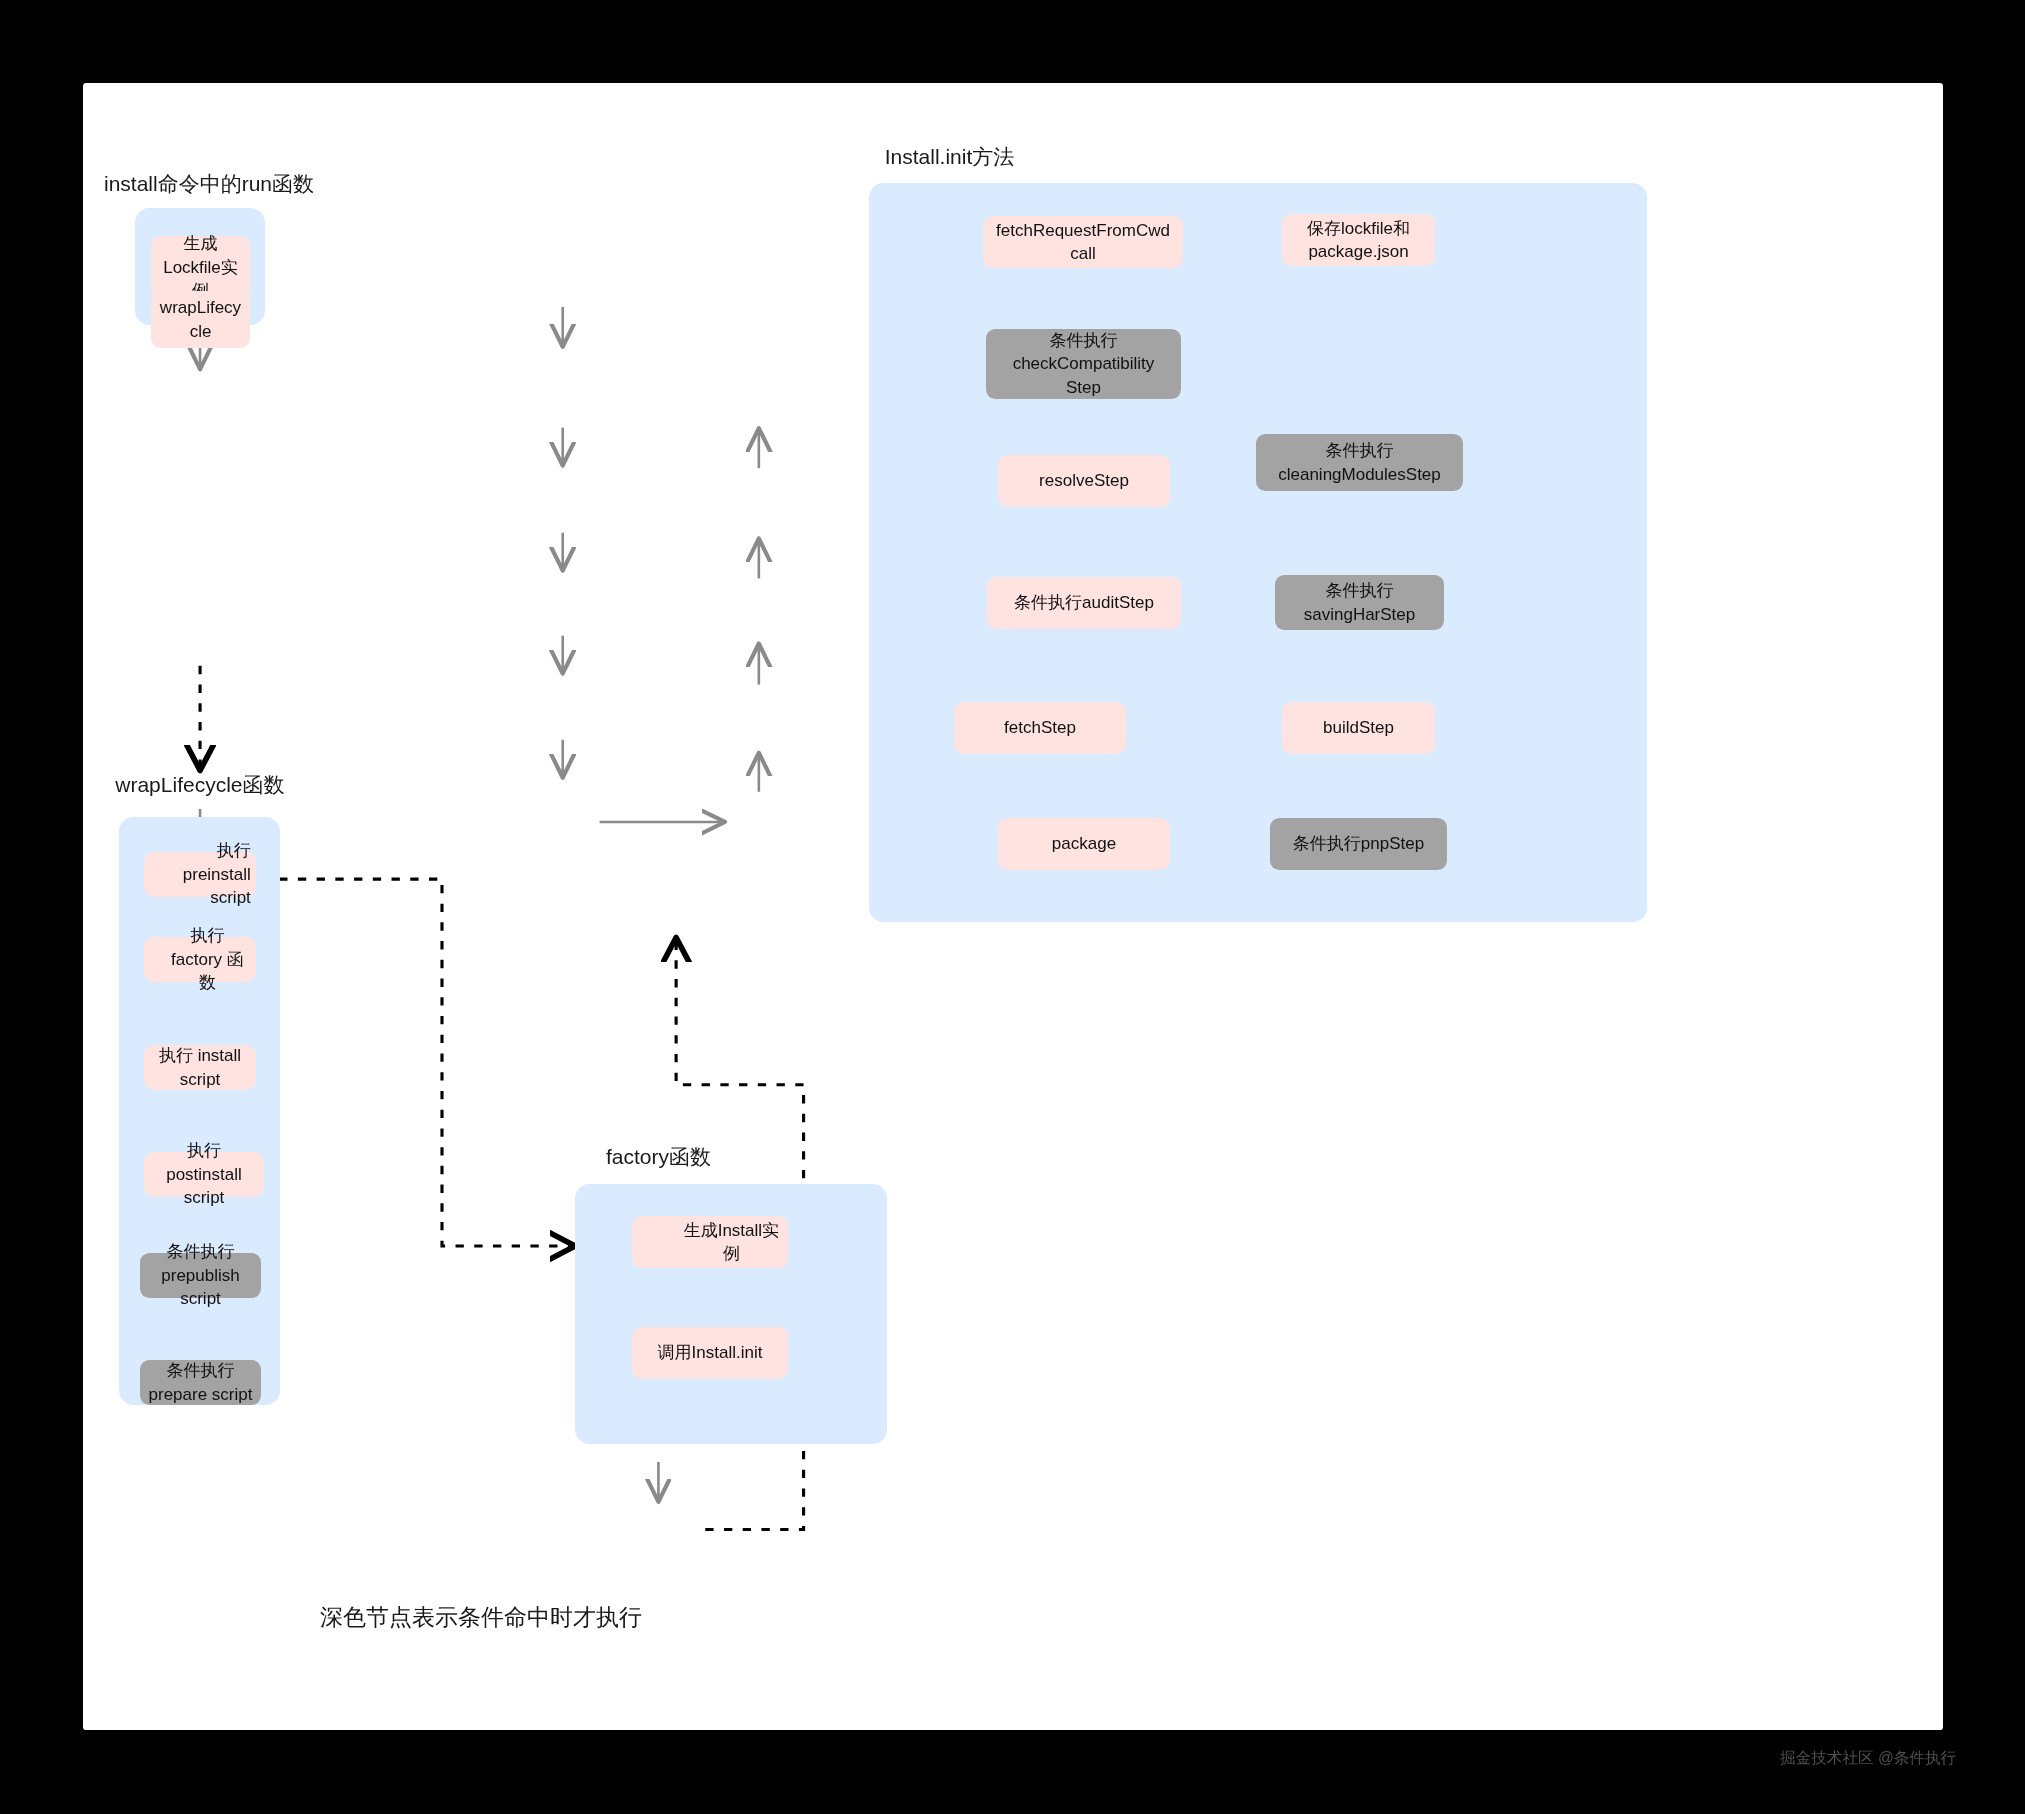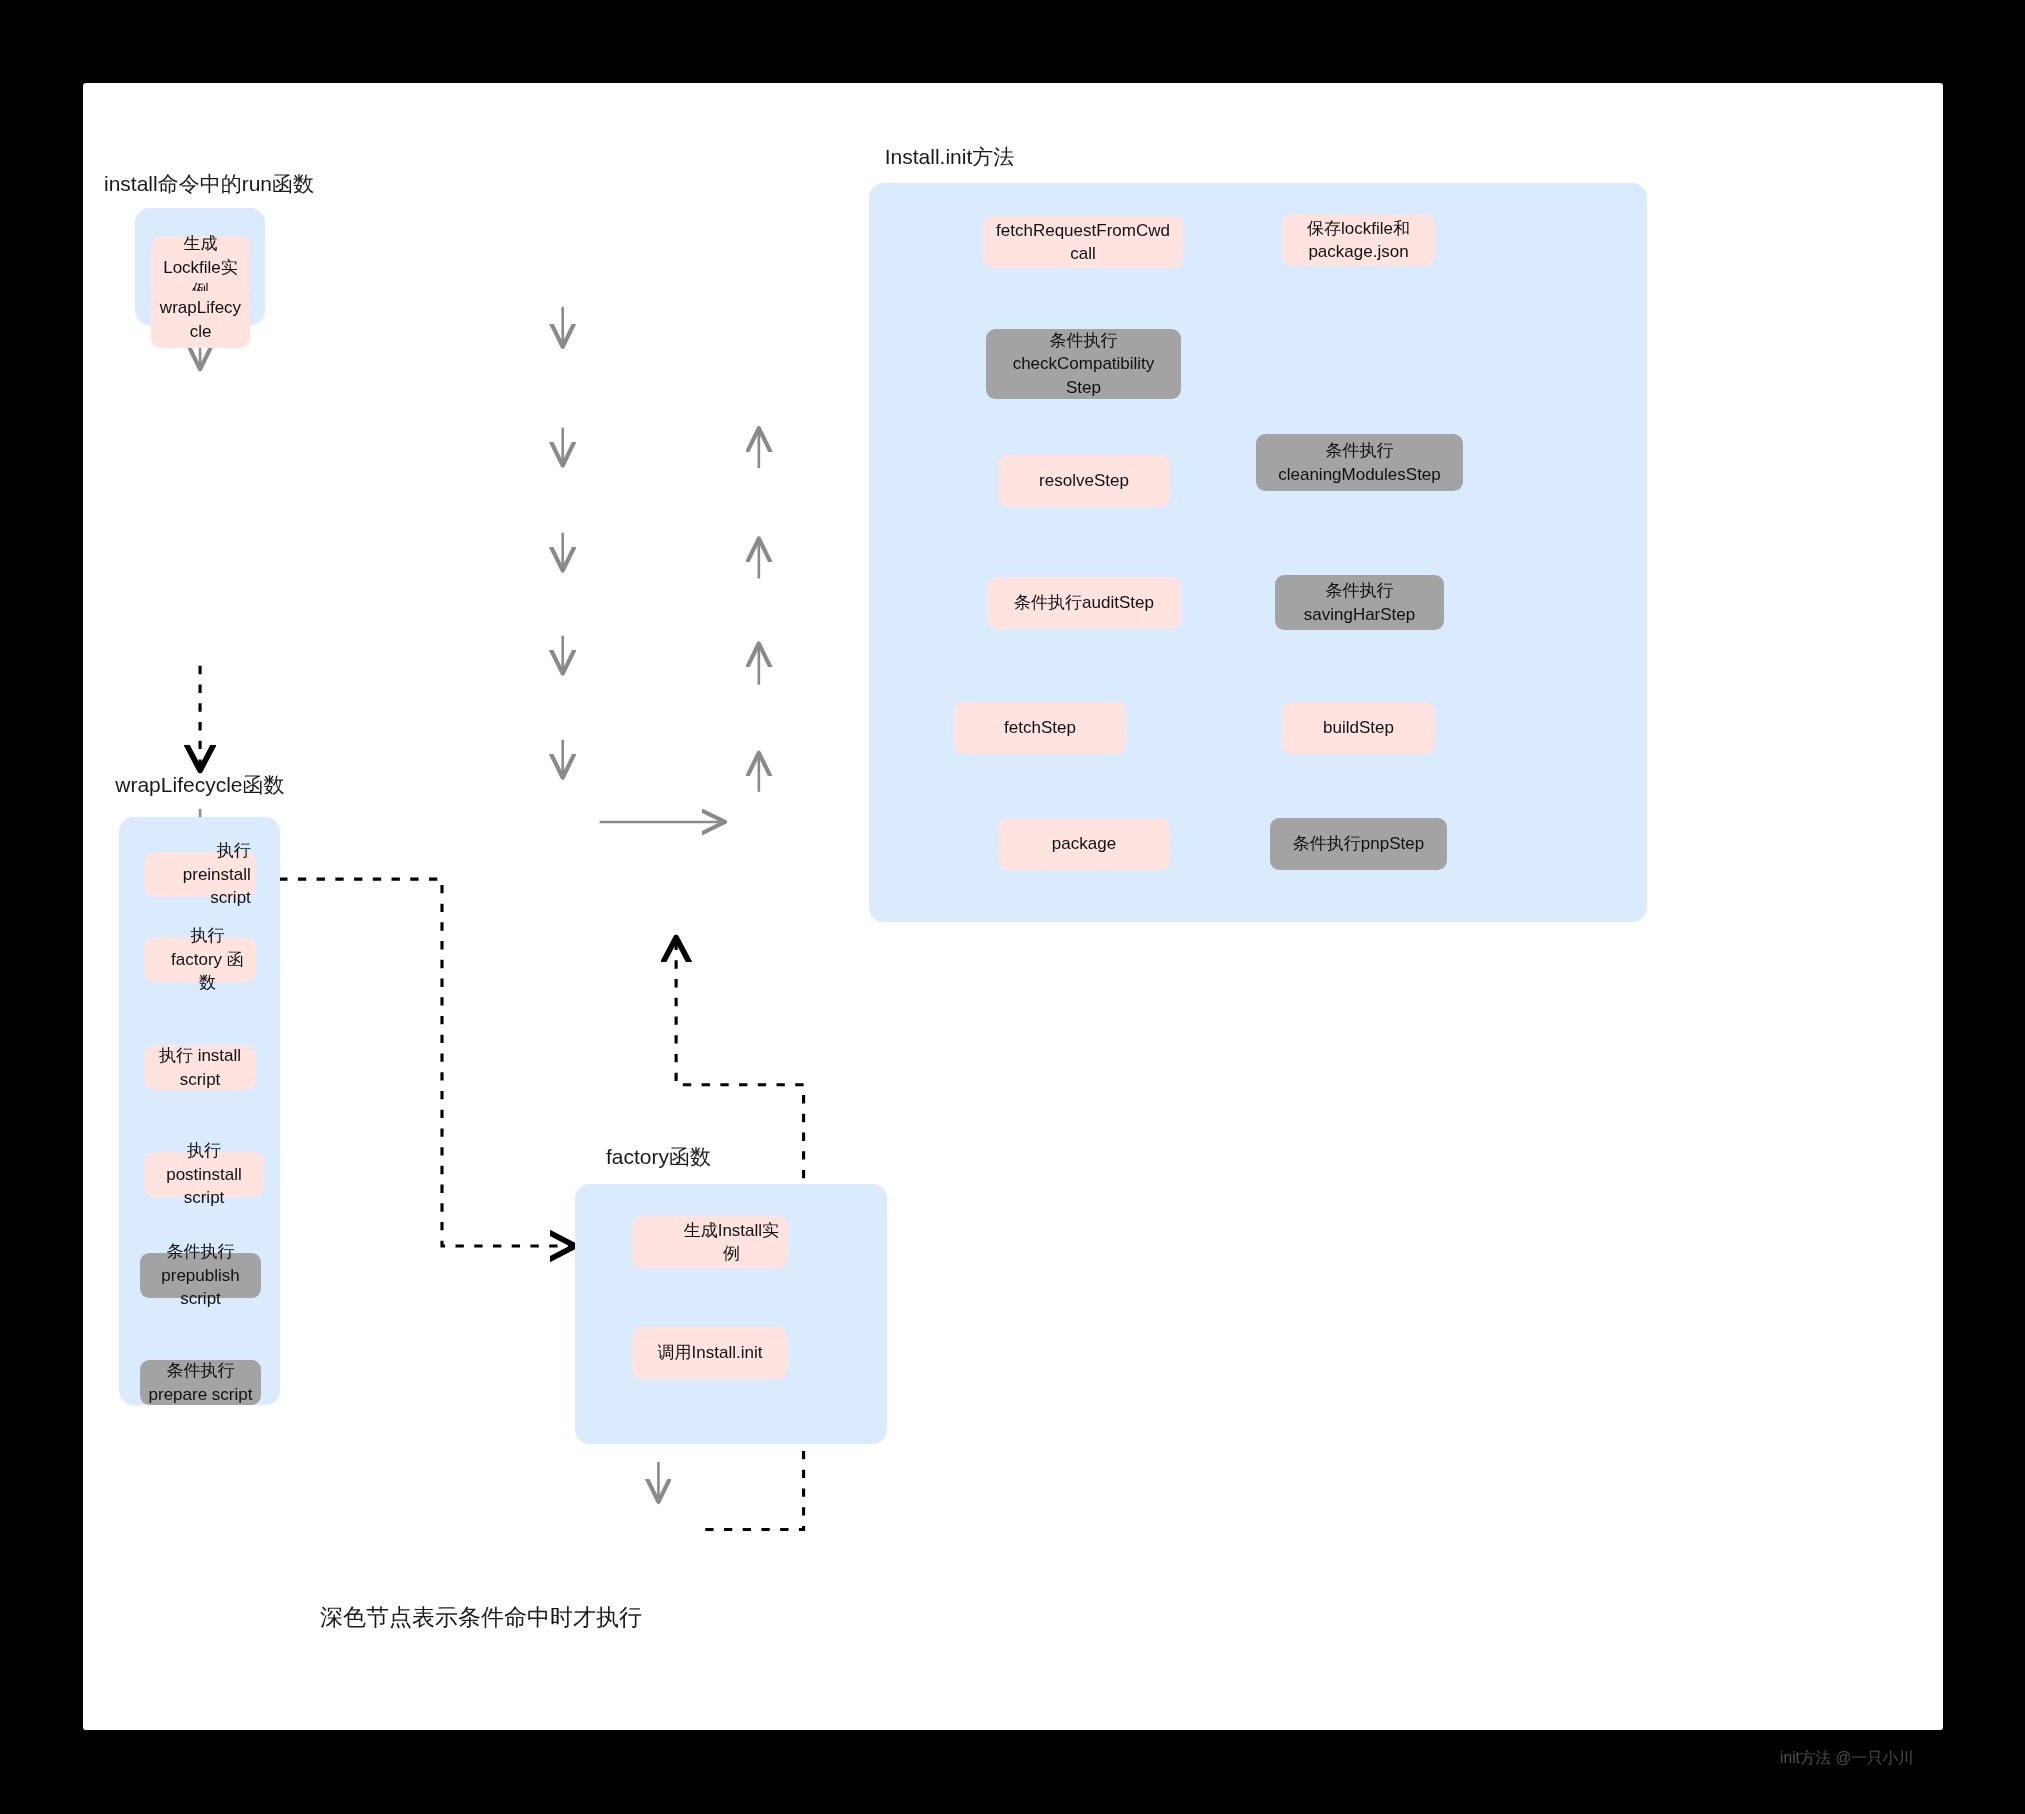--- a/index.html
+++ b/index.html
@@ -157,14 +157,14 @@
 
     <div class="node light" style="left:549px;top:1133px;width:156px;height:52px;padding-left:48px;">生成Install实例</div>
 
     <div class="node light" style="left:549px;top:1244px;width:156px;height:52px;">调用Install.init</div>
 
     <div class="caption" style="left:237px;top:1519px;">深色节点表示条件命中时才执行</div>
 
   </div>
 </div>
 
-<div class="watermark" style="left:1780px;top:1748px;">init方法 @一只小川</div>
+<div class="watermark" style="left:1780px;top:1748px;">掘金技术社区 @条件执行</div>
 
 
 </body></html>

